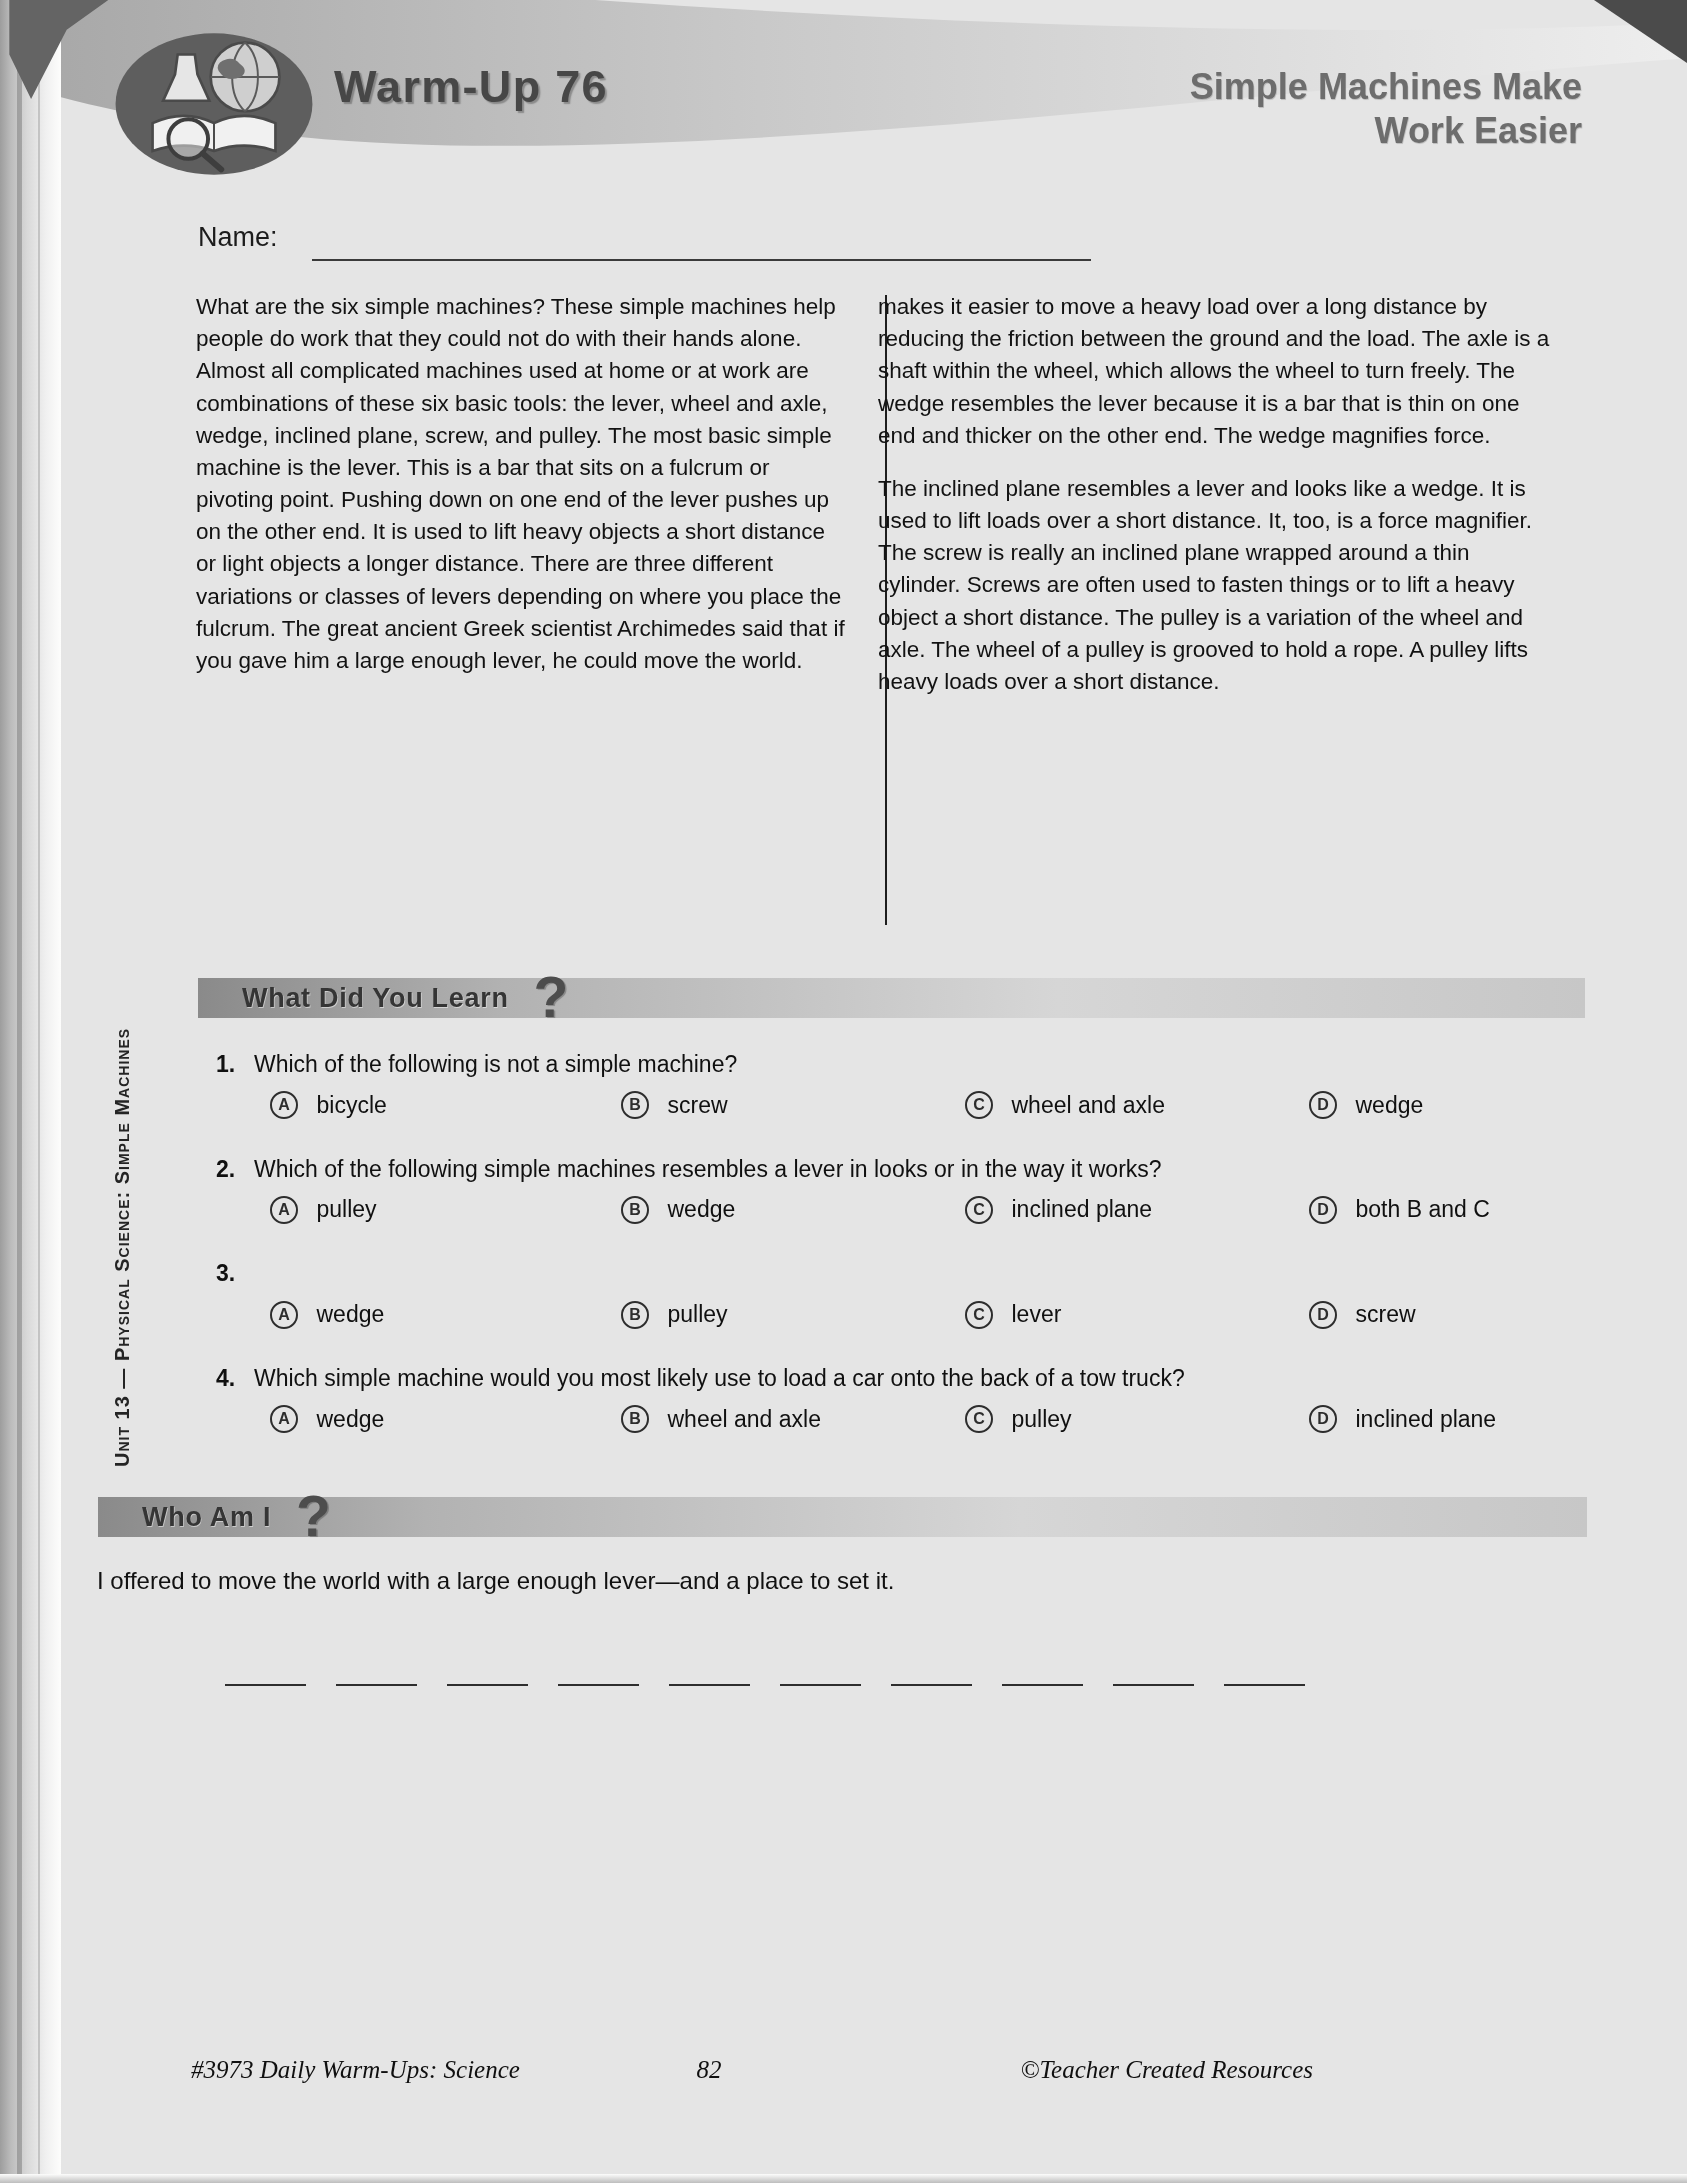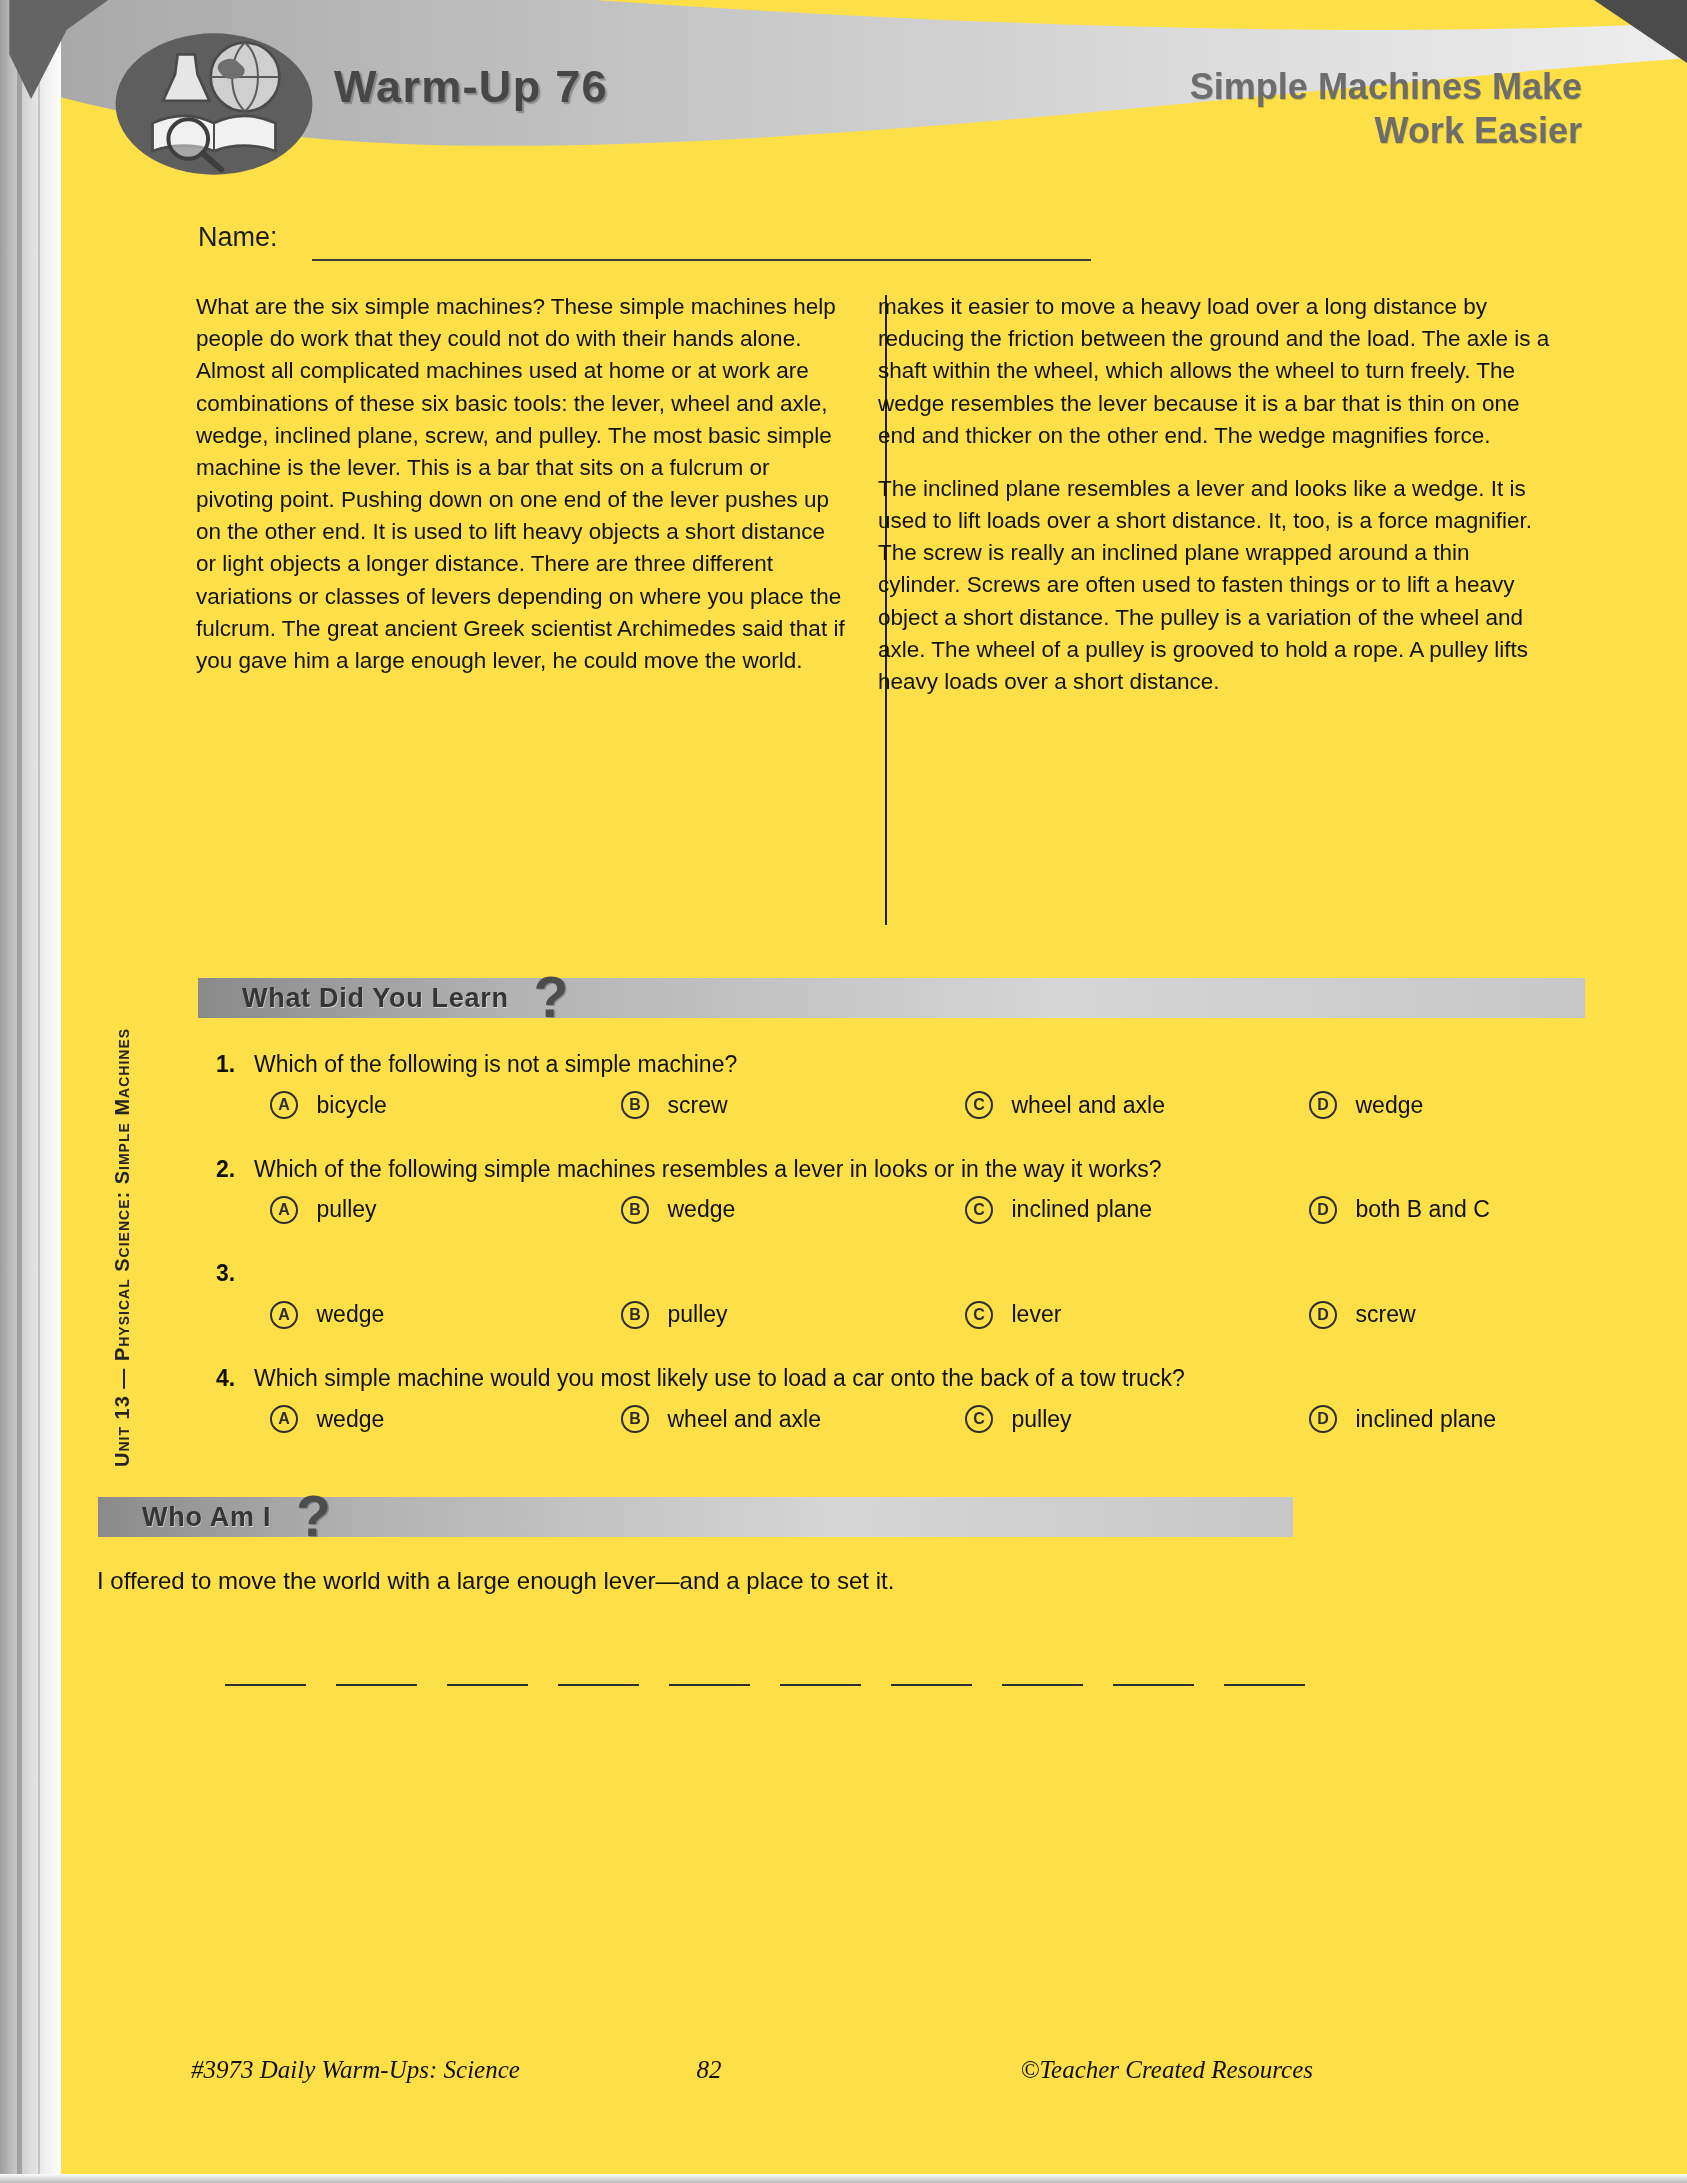--- a/index.html
+++ b/index.html
@@ -1,19 +1,19 @@
 <!DOCTYPE html>
 <html style="font-size:10.6px"><head>
 <meta charset="utf-8">
 <style>
   * { margin:0; padding:0; box-sizing:border-box; }
   body { background:#888; font-family:"Liberation Sans", sans-serif; }
   .page {
     position:relative; width:1687px; height:2183px;
-    background:#fde047; overflow:hidden; margin:0 auto;
+    background:#e5e5e5; overflow:hidden; margin:0 auto;
     color:#161616;
   }
   
   .edge-left {
     position:absolute; left:0; top:0; width:61px; height:2183px;
     background:linear-gradient(90deg,#9d9d9d 0%,#bcbcbc 18%,#d9d9d9 45%,#f0f0f0 75%,#fdfdfc 100%);
   }
   .edge-left-streak1 { position:absolute; left:17px; top:0; width:4.6px; height:2183px; background:rgba(110,110,110,.45); }
   .edge-left-streak2 { position:absolute; left:38px; top:0; width:2px; height:2183px; background:rgba(130,130,130,.35); }
   .edge-bottom { position:absolute; left:0; bottom:0; width:1687px; height:9.3px; background:linear-gradient(0deg,#bdbdbd,#fdfdfc); }
@@ -46,21 +46,21 @@
   .col-left  { left:196px;  width:655px; }
   .col-right { left:878px; width:672px; }
   .col p + p { margin-top:21px; }
   .col-divider { position:absolute; left:885px; top:295px; width:2px; height:630px; background:#1e1e1e; }
   
   .banner {
     position:absolute; height:40px; display:flex; align-items:center; overflow:visible;
     background:linear-gradient(90deg,#8a8a8a 0%,#b2b2b2 22%,#d6d6d6 62%,#c7c7c7 100%);
   }
   .banner-1 { left:198px; top:978px; width:1387px; }
-  .banner-2 { left:98px; top:1497px; width:1195px; }
+  .banner-2 { left:98px; top:1497px; width:1489px; }
   .banner-label {
     padding-left:44px; font-size:27px; font-weight:bold; color:#353535; letter-spacing:0.7px;
     text-shadow:0.7px 0.7px 0 rgba(255,255,255,.5);
   }
   .qmark {
     font-size:57px; font-weight:bold; color:#4d4d4d; margin-left:25px;
     position:relative; top:-1.3px; text-shadow:1.3px 1.3px 0.7px rgba(0,0,0,.25); line-height:0;
   }
   
   .quiz { position:absolute; left:216px; top:1051px; width:1383px; }

